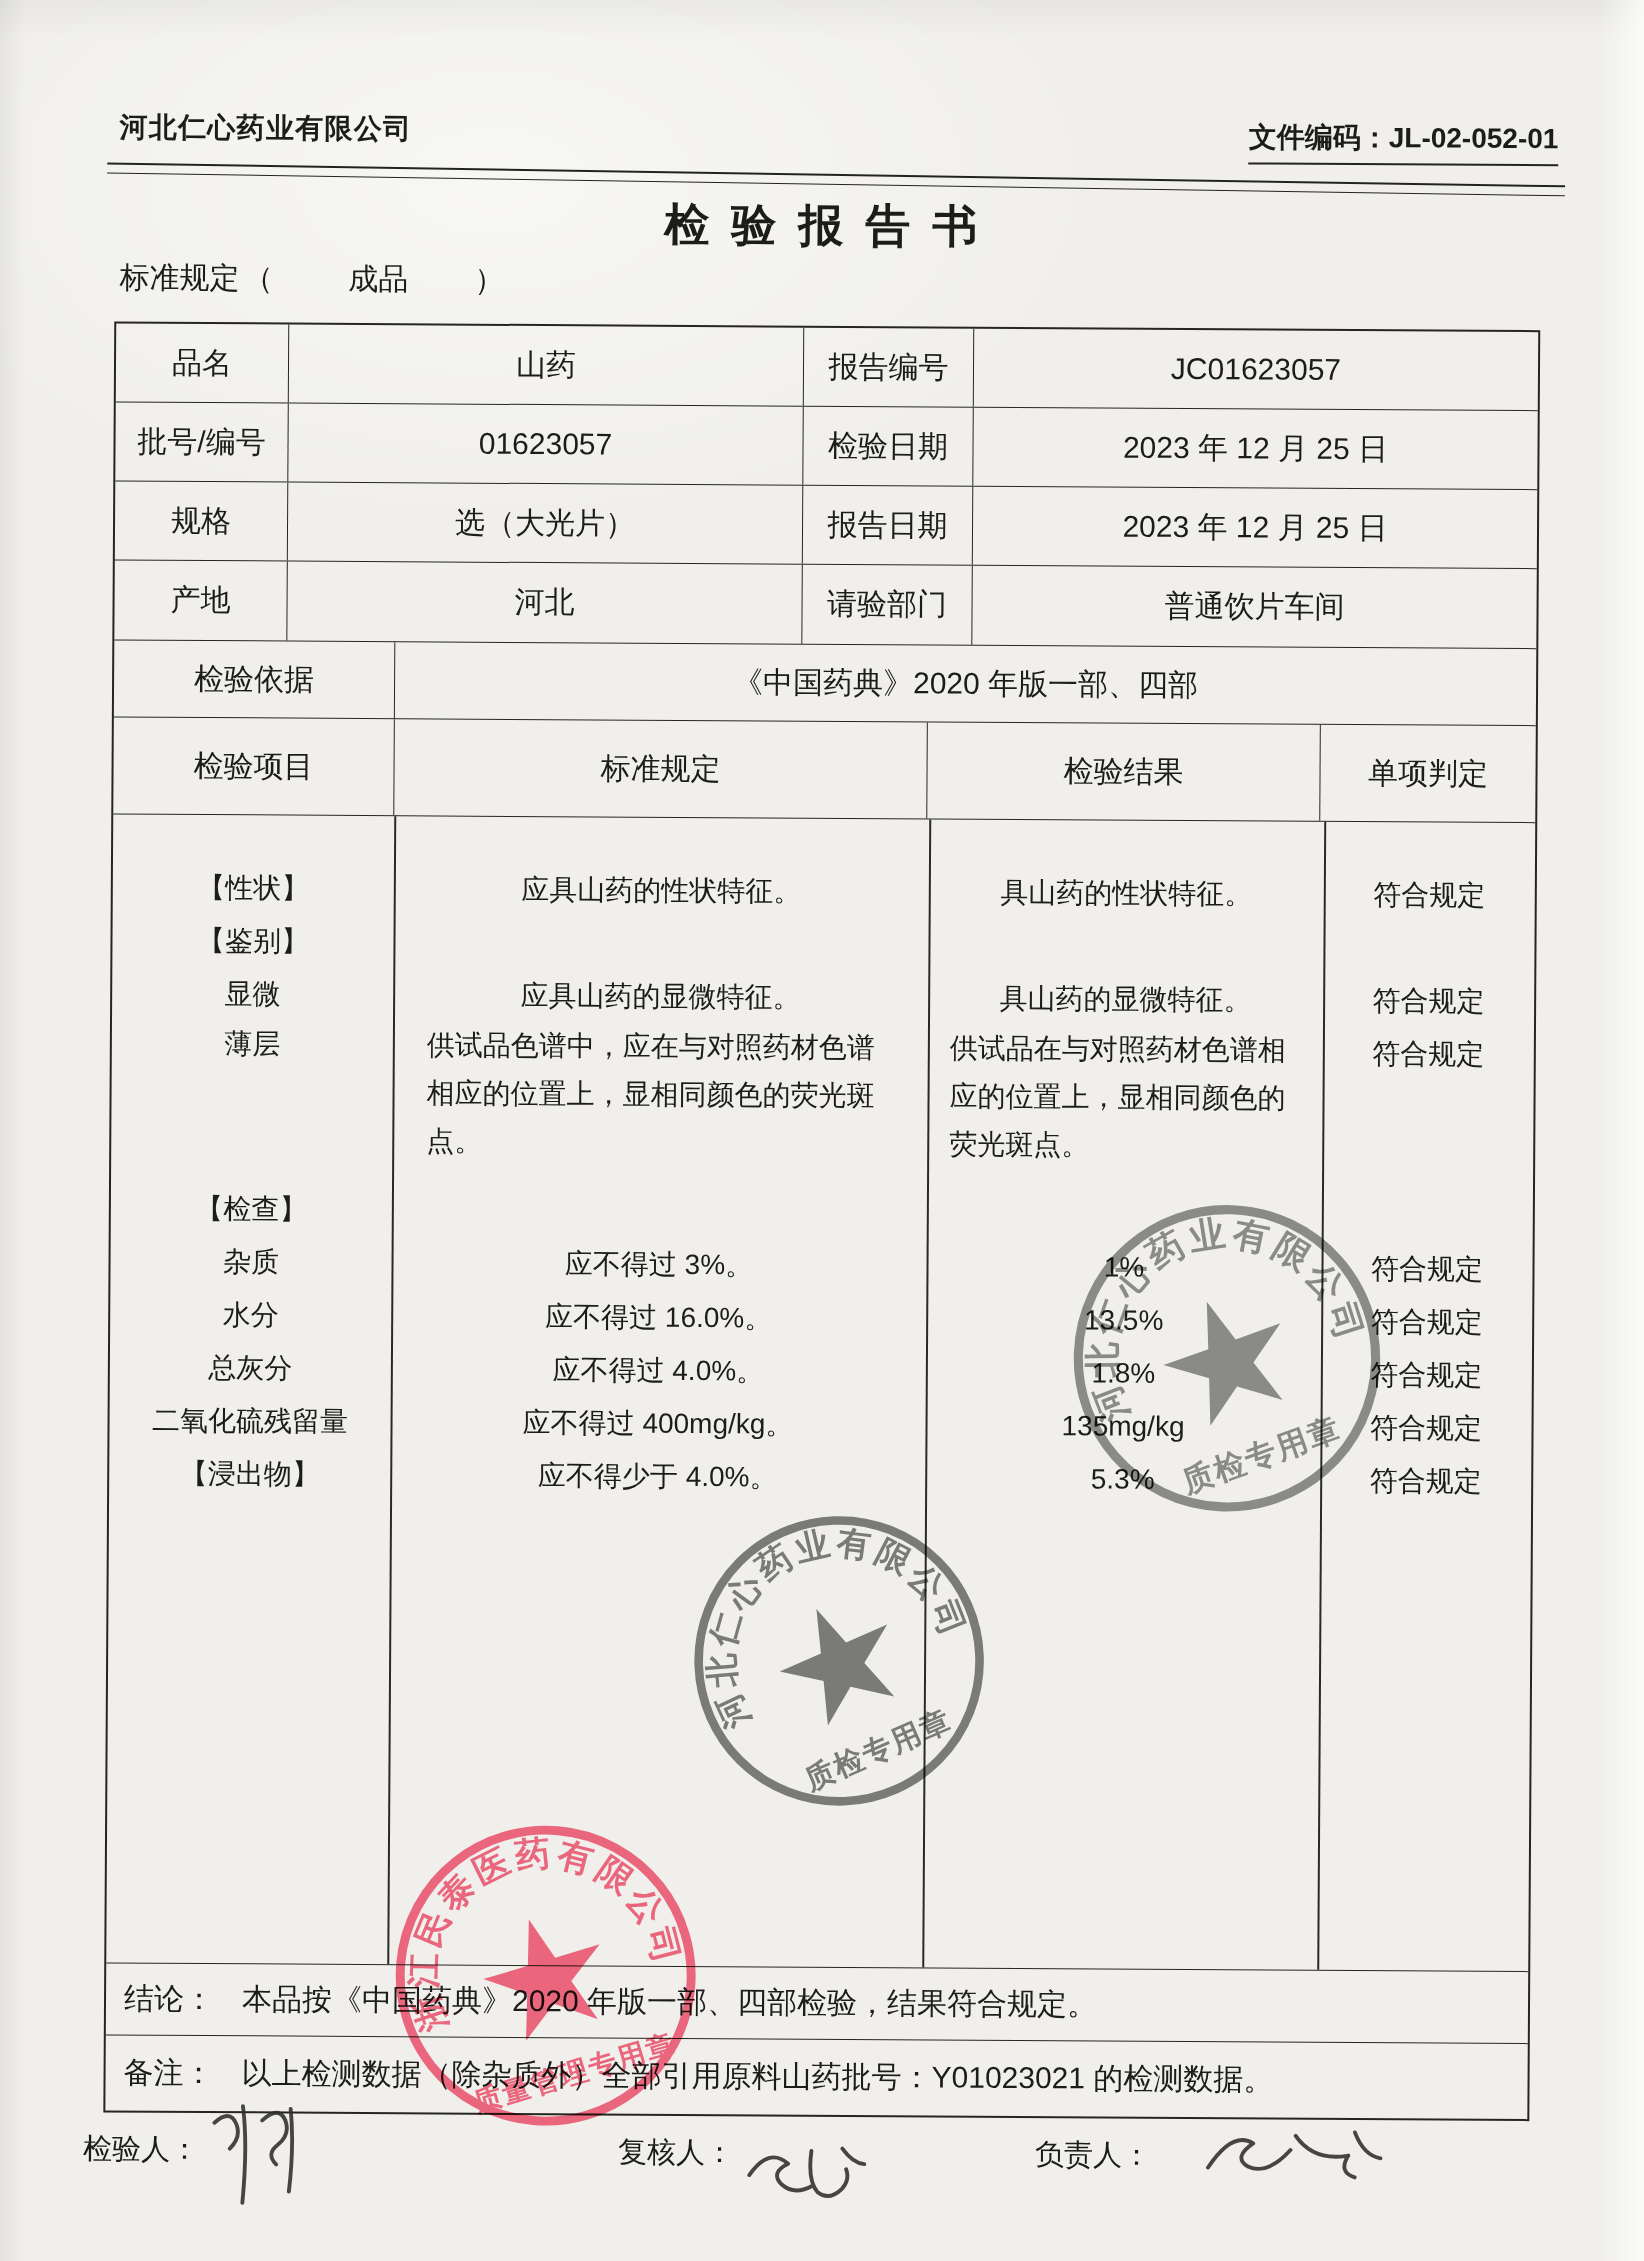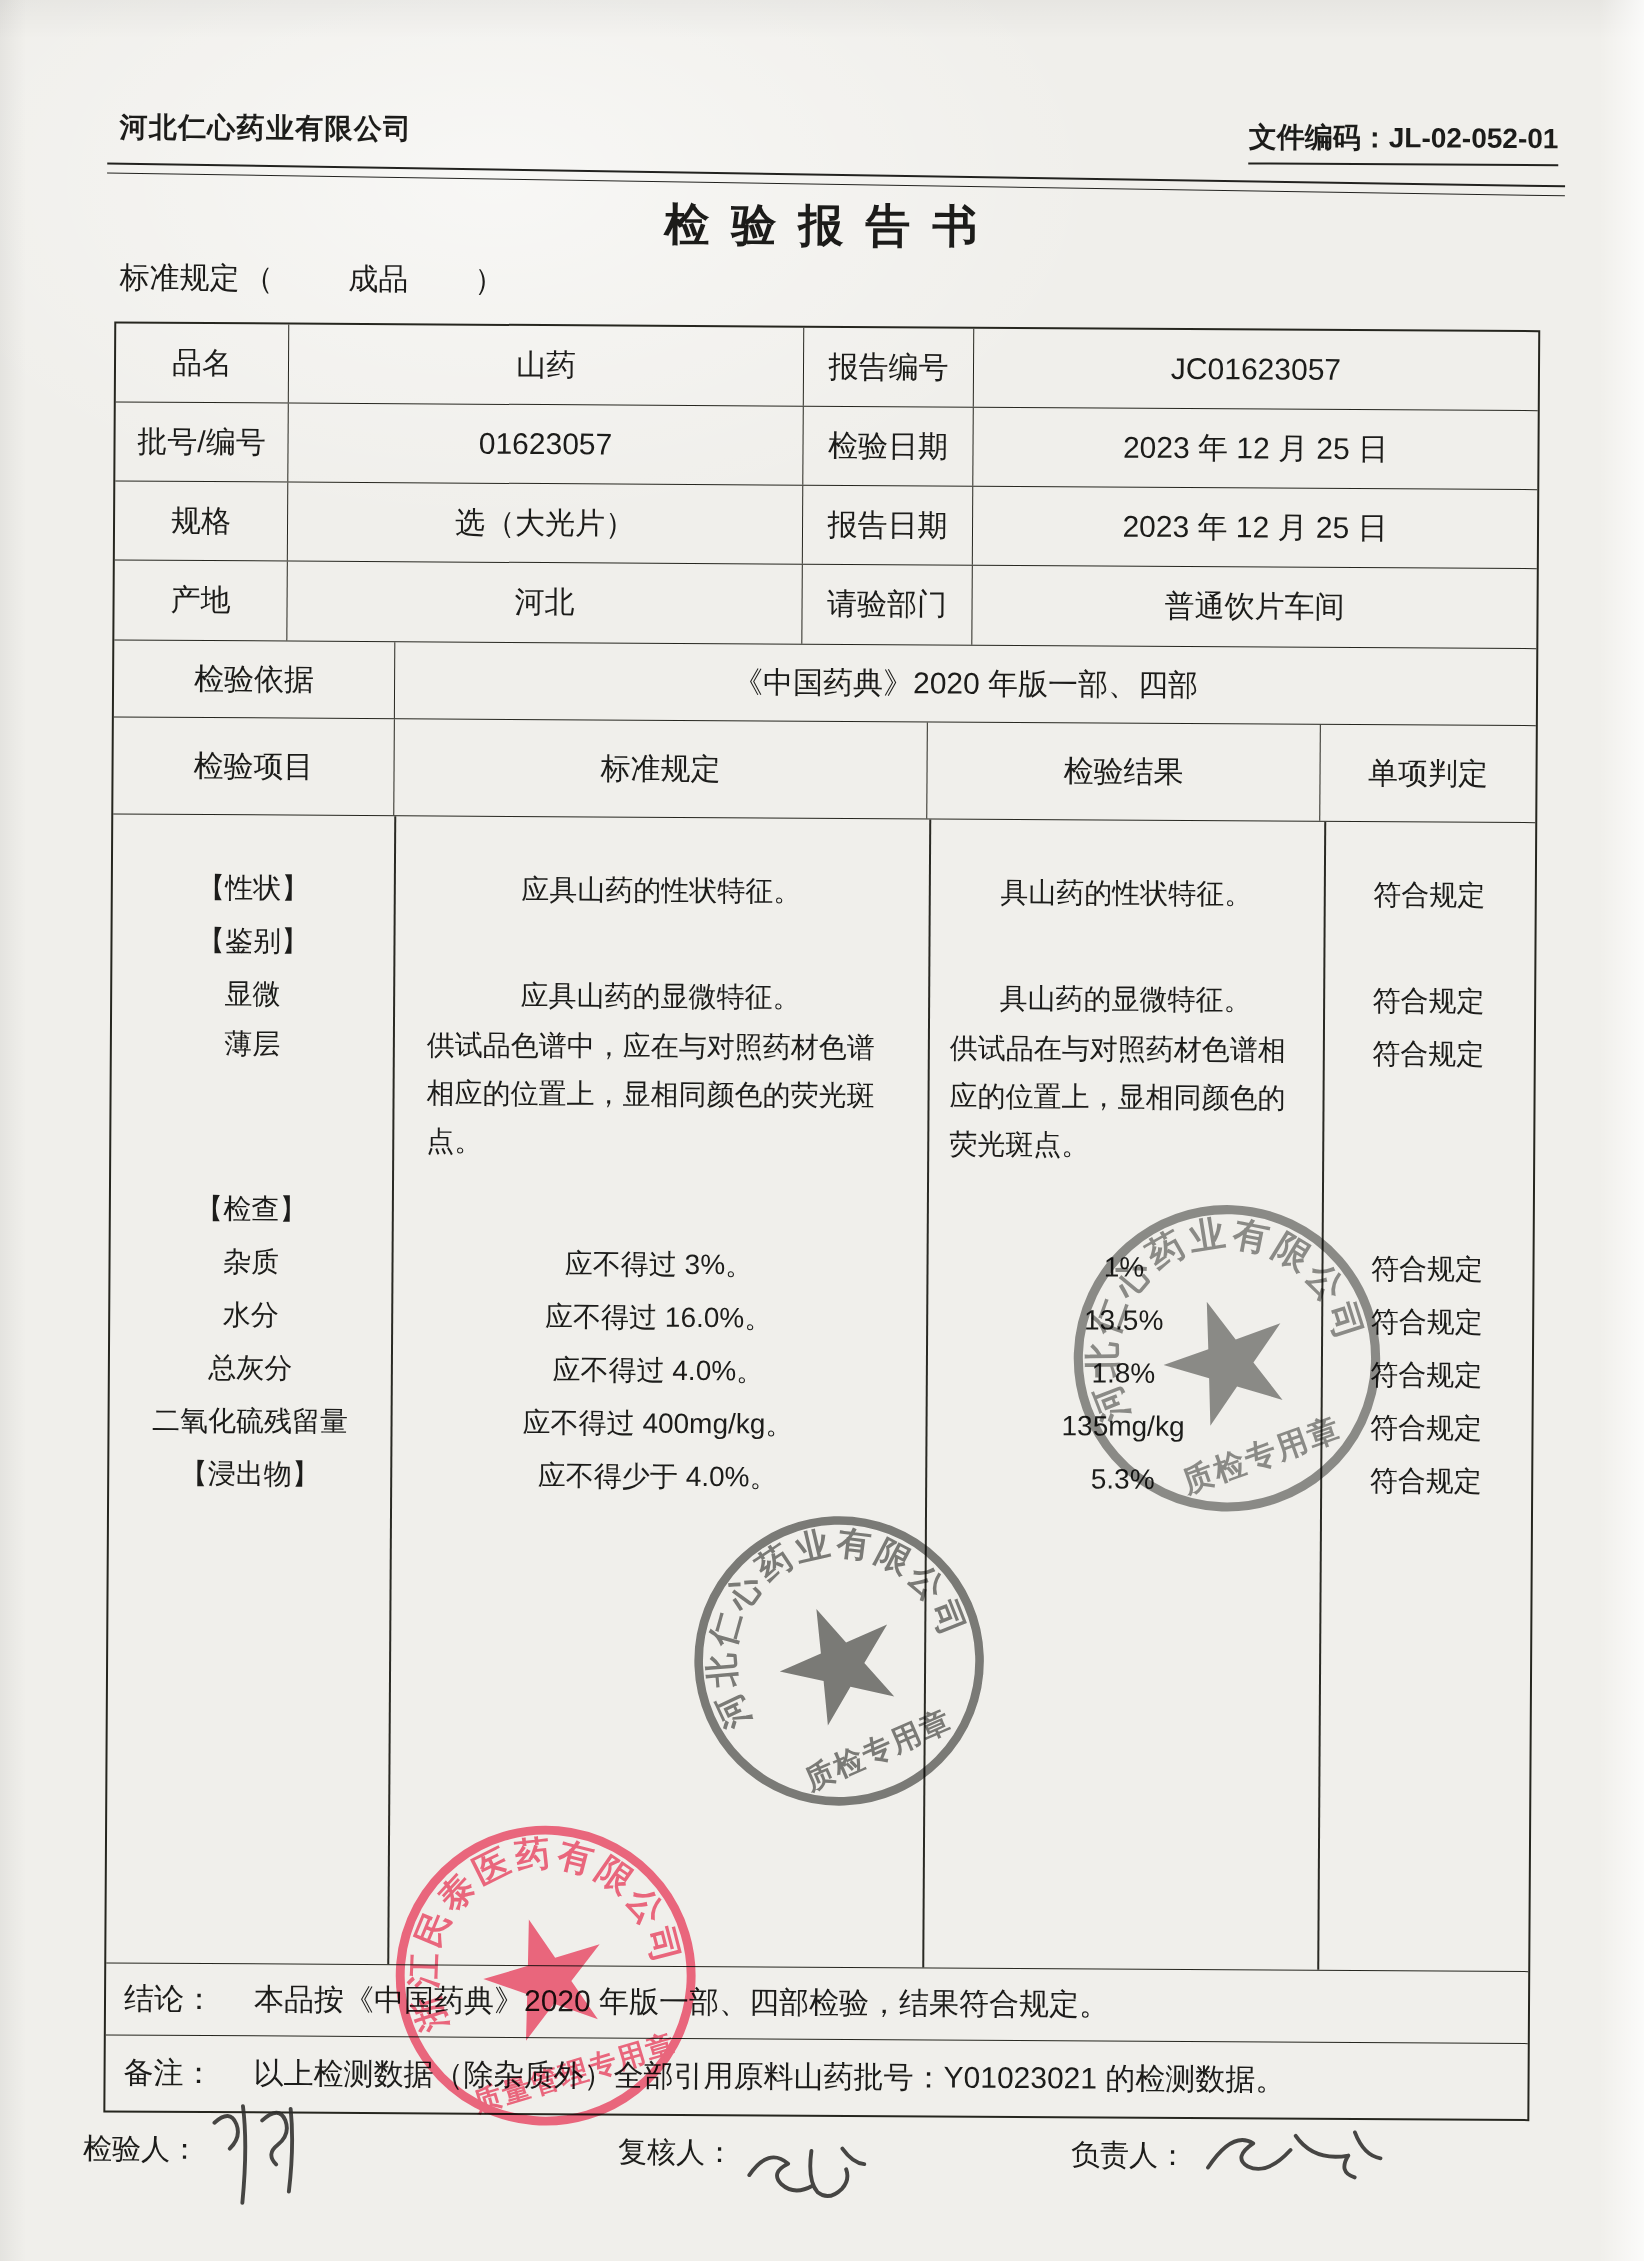--- a/index.html
+++ b/index.html
@@ -60,27 +60,27 @@
   .vl1{left:281px;} .vl2{left:816px;} .vl3{left:1211px;}
   .body-row{display:flex;min-height:53px;align-items:center;}
   .body-row.tall{min-height:162px;align-items:flex-start;}
   .bc{box-sizing:border-box;font-size:28px;line-height:48px;text-align:center;}
   .bc1{width:281px;} .bc2{width:535px;padding:0 34px;} .bc3{width:395px;padding:0 22px;} .bc4{flex:1;}
   .body-row.tall .bc2,.body-row.tall .bc3{text-align:left;}
   .body-row.tall .bc4{padding-top:2.6px;}
 
   
   .fullrow{height:72px;display:flex;align-items:center;font-size:30px;padding-left:18px;box-sizing:border-box;}
-  .fullrow .lab{font-weight:400;margin-right:40px;flex:none;}
+  .fullrow .lab{font-weight:400;margin-right:28px;flex:none;}
   .remark-row{height:75px;}
 
   
   .signline{position:absolute;left:0;top:2129px;width:100%;font-size:29px;}
   .signlab{position:absolute;white-space:nowrap;}
-  .s1{left:96px;} .s2{left:631px;} .s3{left:1084px;}
+  .s1{left:96px;} .s2{left:631px;} .s3{left:1048px;}
   .sig{position:absolute;}
   .sig svg{overflow:visible;}
   .sig path{fill:none;stroke:#2d2d2b;stroke-width:6;stroke-linecap:round;stroke-linejoin:round;opacity:.88;}
 
   
   .stamp{position:absolute;mix-blend-mode:multiply;pointer-events:none;}
   .stamp svg{display:block;width:100%;height:100%;}
   .stamp-qc1{left:1072px;top:1188px;width:326px;height:326px;opacity:.62;transform:rotate(-20deg);}
   .stamp-qc2{left:695px;top:1502px;width:308px;height:308px;opacity:.72;transform:rotate(-24deg);}
   .stamp-red{left:398px;top:1813px;width:319px;height:319px;opacity:.80;transform:rotate(-17deg);}

